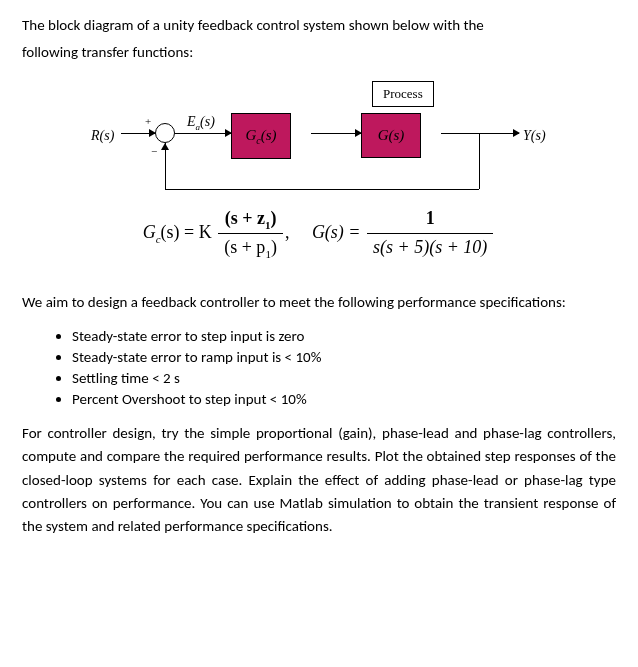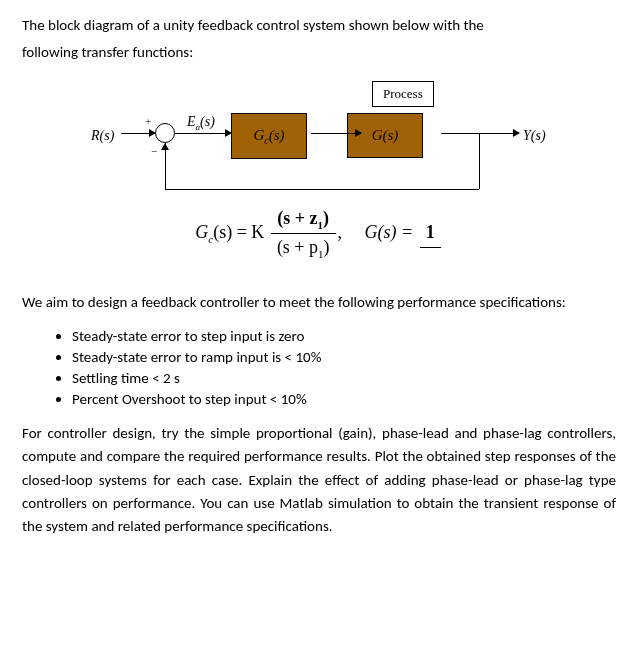--- a/index.html
+++ b/index.html
@@ -48,27 +48,27 @@
     .sum-minus{ position: absolute; left: 72px; top: 62px; font-size: 11px; font-family: "Times New Roman", serif; }
     
     .block {
       position: absolute;
       border: 1.5px solid #000;
       font-family: "Times New Roman", serif;
       font-style: italic;
       font-size: 15px;
       text-align: center;
       padding: 10px 5px;
-      width: 76px;
+      width: 60px;
       top: 32px;
-      background: #a16207;
+      background: #be185d;
     }
     .block sub { font-size: 10px; font-style: italic; vertical-align: sub; }
     .block-gc { left: 152px; }
-    .block-g  { left: 268px; text-align: center; }
+    .block-g  { left: 282px; text-align: center; }
     
     .sig {
       position: absolute;
       font-family: "Times New Roman", serif;
       font-style: italic;
       font-size: 14px;
     }
     .sig sub { font-size: 9px; }
     .sig-r { left: 12px; top: 44px; }
     .sig-e { left: 108px; top: 30px; }
@@ -174,20 +174,21 @@
 <div class="eq-row">
   <span class="ital">G</span><sub class="ital">c</sub><span>(s) = K</span>
   <span class="frac">
     <span class="num"><span>(s + z</span><sub>1</sub><span>)</span></span>
     <span class="den"><span>(s + p</span><sub>1</sub><span>)</span></span>
   </span><span>,</span>
   &nbsp;&nbsp;&nbsp;
   <span class="ital">G(s) = </span>
   <span class="frac">
     <span class="num">1</span>
+    <span class="den ital">s(s + 5)(s + 10)</span>
   </span>
 </div>
 
 <p class="body-para">We aim to design a feedback controller to meet the following performance specifications:</p>
 
 <ul class="spec">
   <li>Steady-state error to step input is zero</li>
   <li>Steady-state error to ramp input is &lt; 10%</li>
   <li>Settling time &lt; 2 s</li>
   <li>Percent Overshoot to step input &lt; 10%</li>

